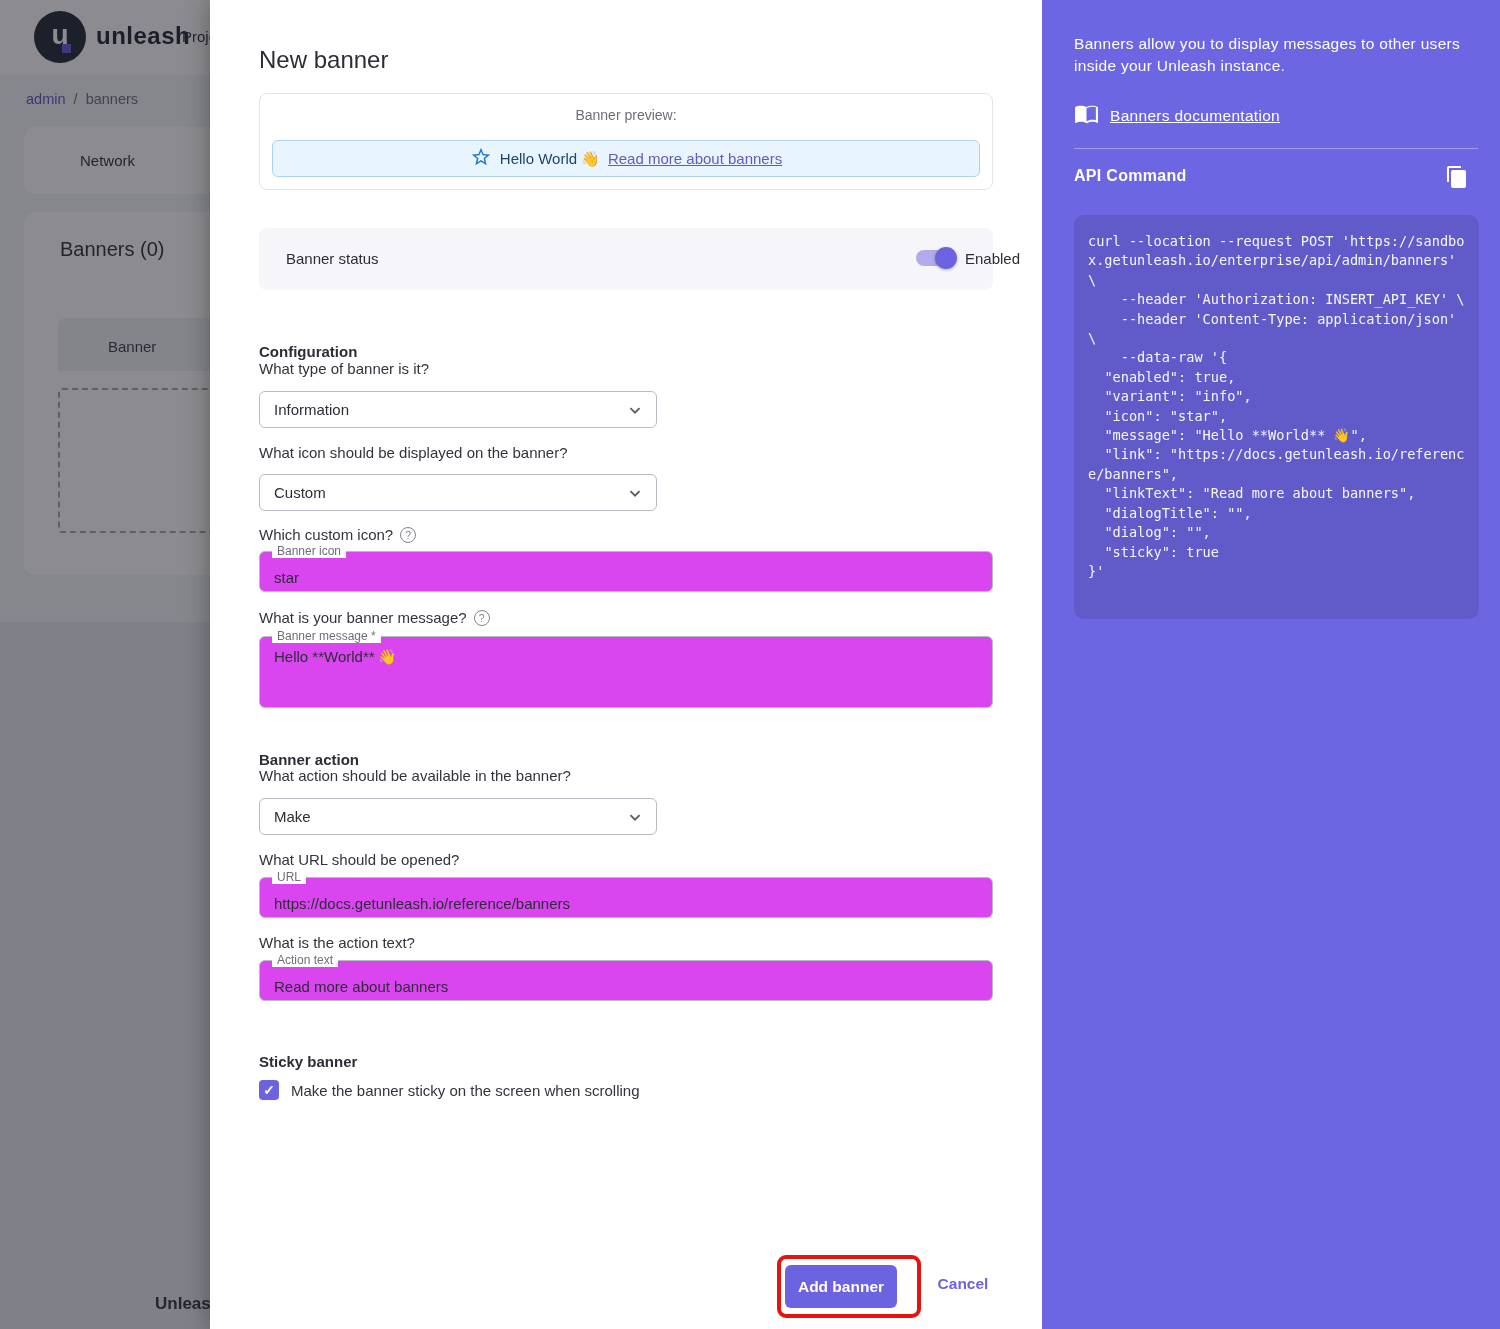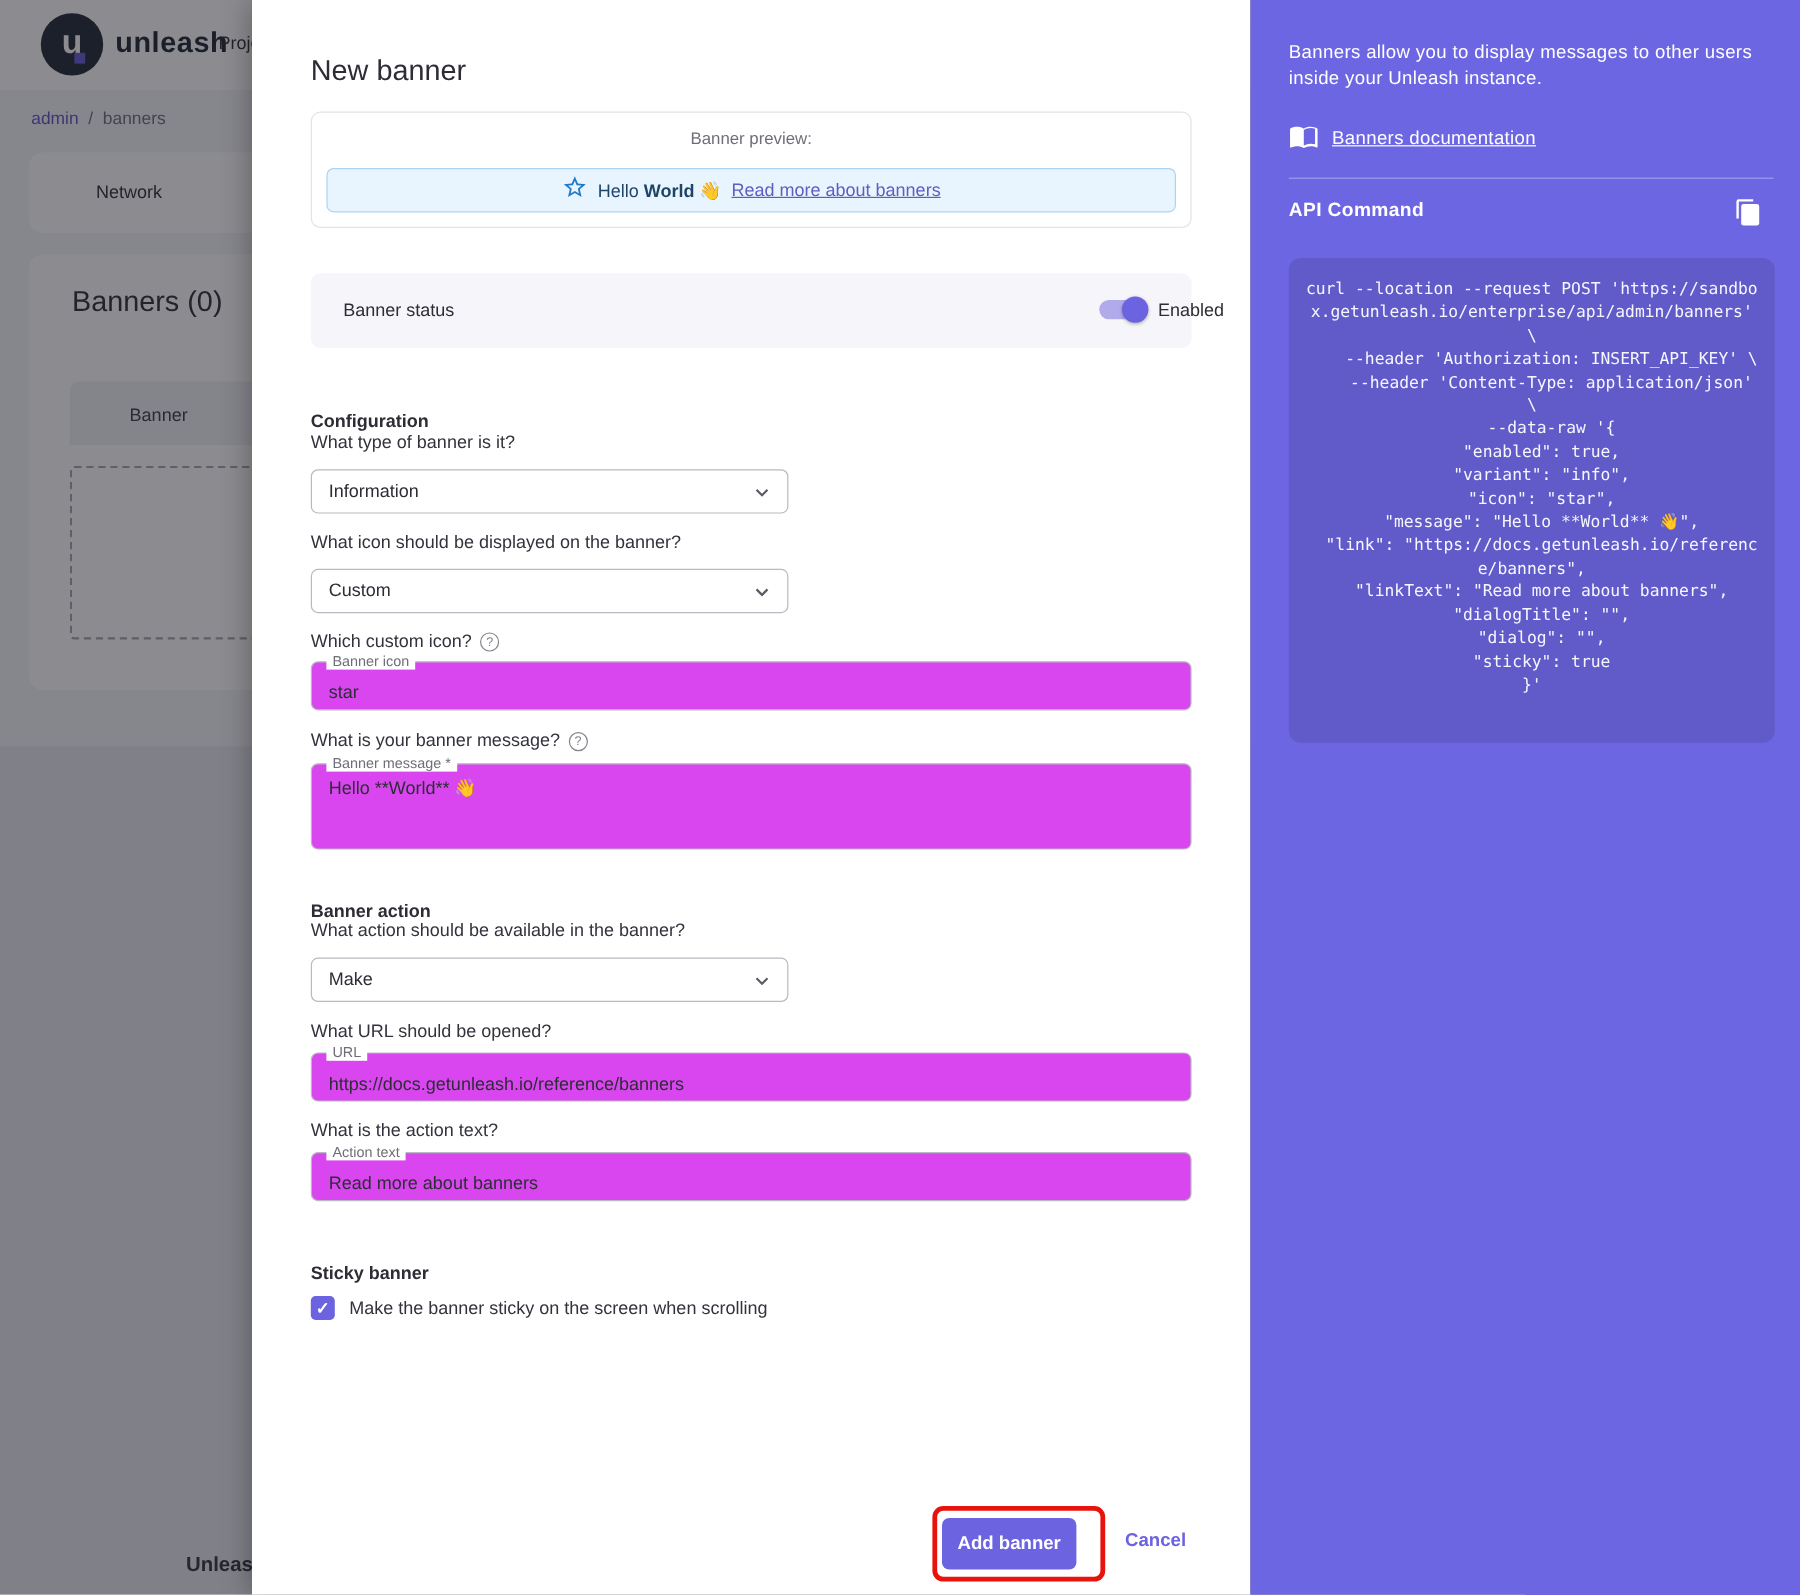--- a/index.html
+++ b/index.html
@@ -14,40 +14,40 @@
                  background:#1c2733; display:flex; align-items:center; justify-content:center; }
   .logo-u { color:#fff; font-weight:bold; font-size:28px; line-height:1; position:relative; top:-2px; }
   .logo-dot { position:absolute; left:28px; top:33px; width:9px; height:9px; background:#6558d6; }
   .brand { position:absolute; left:96px; top:22px; font-size:24px; font-weight:bold; color:#1b2433; letter-spacing:.5px; }
   .nav-item { position:absolute; left:182px; top:28px; font-size:15px; color:#2d2d36; }
   .breadcrumb { position:absolute; left:26px; top:91px; font-size:14.5px; color:#6e6e78; }
   .breadcrumb .crumb-link { color:#6352c6; }
   .bg-card-network { position:absolute; left:24px; top:127px; width:420px; height:67px; background:#fff; border-radius:12px; }
   .bg-card-network span { position:absolute; left:56px; top:25px; font-size:15px; color:#2d2d36; }
   .bg-card-banners { position:absolute; left:24px; top:212px; width:420px; height:363px; background:#fff; border-radius:12px; }
-  .bg-banners-title { position:absolute; left:36px; top:26px; font-size:24px; color:#2d2d36;text-align:right; }
+  .bg-banners-title { position:absolute; left:36px; top:26px; font-size:20px; color:#2d2d36;text-align:right; }
   .bg-table-head { position:absolute; left:34px; top:106px; width:386px; height:53px; background:#efeff5;
                    border-radius:8px 8px 0 0; }
   .bg-table-head span { position:absolute; left:17px; top:20px; font-size:15px; color:#3a3a44;margin-left:33px; }
   .bg-dropzone { position:absolute; left:34px; top:176px; width:386px; height:145px; border:2px dashed #a4a4ae; border-radius:4px; }
   .bg-footer { position:absolute; left:0; top:622px; width:100%; height:707px; background:#e6e6ef; }
   .bg-footer-title { position:absolute; left:155px; top:672px; font-size:17px; font-weight:bold; color:#33333d; }
   .dim { position:absolute; inset:0; background:rgba(25,25,33,.5); }
 
   
   .drawer { position:absolute; left:210px; top:0; width:832px; height:1329px; background:#fff;
             box-shadow:0 0 24px rgba(0,0,0,.35); }
   .drawer-title { position:absolute; left:49px; top:46px; font-size:24px; font-weight:500; color:#2d2d36; }
 
   .preview-box { position:absolute; left:49px; top:93px; width:734px; height:97px; border:1px solid #e3e3ea; border-radius:8px; }
   .preview-label { position:absolute; left:0; right:0; top:13px; text-align:center; font-size:14px; color:#6e6e78; }
   .preview-banner { position:absolute; left:12px; right:12px; top:46px; height:37px; background:#e9f5fe;
                     border:1px solid #a9d4f6; border-radius:6px; display:flex; align-items:center; justify-content:center; gap:8px; }
   .preview-banner .msg { font-size:15px; color:#1e4468; }
-  .preview-banner .msg b { font-weight:bold; }
+  .preview-banner .msg b { font-weight:normal; }
   .preview-link { font-size:15px; color:#615bc2; text-decoration:underline; }
 
   .status-row { position:absolute; left:49px; top:228px; width:734px; height:62px; background:#f6f6fa; border-radius:8px; }
   .status-label { position:absolute; left:27px; top:22px; font-size:15px; color:#2d2d36; }
   .toggle { position:absolute; left:657px; top:22px; width:38px; height:16px; background:#b2abeb; border-radius:8px; cursor:pointer; }
   .toggle-knob { position:absolute; right:-3px; top:-3px; width:22px; height:22px; border-radius:50%; background:#6c63e0;
                  box-shadow:0 1px 3px rgba(0,0,0,.3); }
   .status-state { position:absolute; left:706px; top:22px; font-size:15px; color:#2d2d36; }
 
   .section-h { position:absolute; left:49px; font-size:15px; font-weight:bold; color:#2d2d36;margin-top:16px; }
@@ -79,21 +79,21 @@
   .info-desc { position:absolute; left:32px; top:33px; width:404px; font-size:15.5px; line-height:22px; letter-spacing:.3px; }
   .doc-link-row { position:absolute; left:32px; top:101px; display:flex; align-items:center; gap:11px; cursor:pointer; }
   .doc-link { font-size:15.5px; color:#fff; text-decoration:underline; letter-spacing:.3px; }
   .info-divider { position:absolute; left:32px; top:148px; width:404px; height:1px; background:rgba(255,255,255,.35); }
   .api-heading { position:absolute; left:32px; top:167px; font-size:16px; font-weight:bold; letter-spacing:.3px; }
   .copy-btn { position:absolute; left:1444px; top:165px; width:26px; height:26px; background:none; border:0; cursor:pointer; padding:0; }
   .copy-btn { left:402px; }
   .code-block { position:absolute; left:32px; top:215px; width:405px; height:404px; background:#615bc9; border-radius:10px;
                 padding:17px 14px; }
   .code-block pre { font-family:"DejaVu Sans Mono", monospace; font-size:13.6px; line-height:19.4px; color:#f6f6ff;
-                    white-space:pre-wrap; word-break:break-all;text-align:center; }
+                    white-space:pre-wrap; word-break:break-all; }
 </style>
 </head>
 <body>
 
 <div class="stage">
 
   <div class="bg">
     <div class="bg-header">
       <div class="logo-circle">
         <span class="logo-u">u</span>

